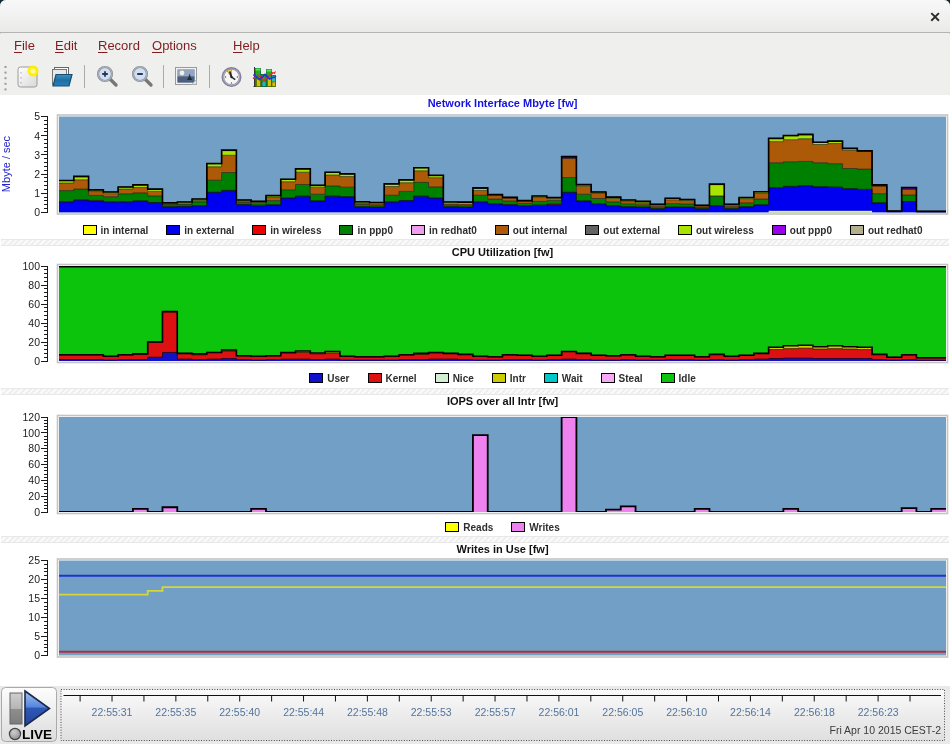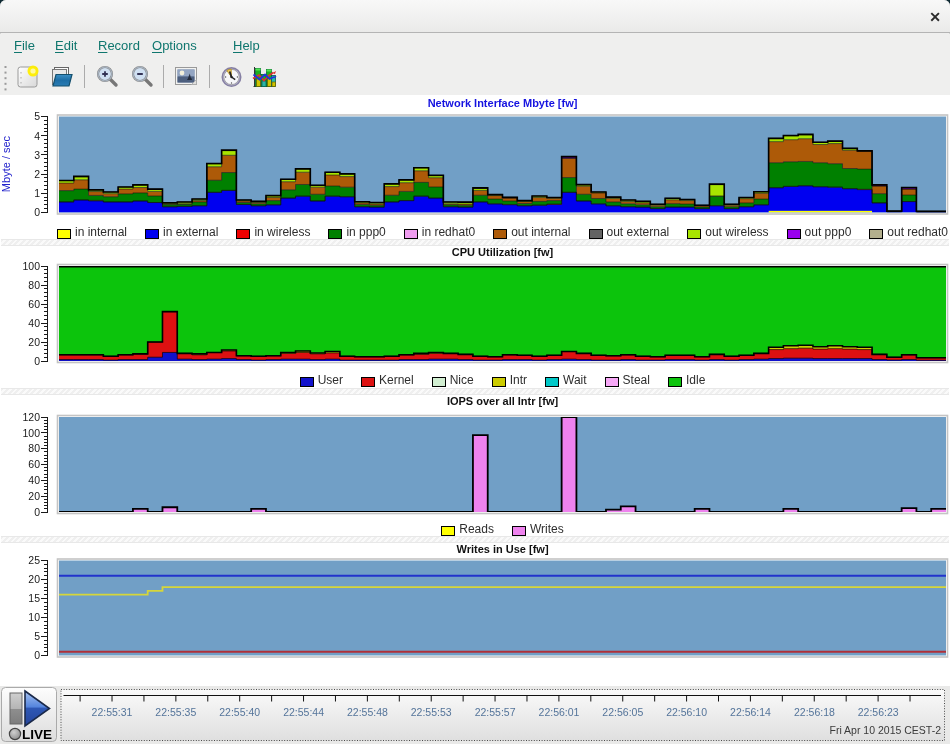--- a/index.html
+++ b/index.html
@@ -6,30 +6,30 @@
 #win { position:absolute; left:0; top:0; width:950px; height:744px;
   background:#efefee; border-radius:6px 6px 0 0; overflow:hidden;
   box-shadow: inset 1px 0 #d2d2d2, inset -1px 0 #d2d2d2, inset 0 -1px #c6c6c6; }
 #title { position:absolute; left:0; top:0; width:100%; height:33px;
   background:linear-gradient(#f8f8f8,#eaeae9); border-bottom:1px solid #b4b4b4;
   border-radius:7px 7px 0 0; }
 #title .t { position:absolute; left:0; right:0; top:9px; text-align:center;
   font-size:12.5px; font-weight:bold; color:#3a4147; }
 #title .x { position:absolute; right:9px; top:9px; font-size:14px; font-weight:bold; color:#2a2a2a; }
 #menu { position:absolute; left:0; top:34px; width:100%; height:24px; background:#efefee; }
-#menu span { position:absolute; top:4px; font-size:13px; color:#0f766e; }
+#menu span { position:absolute; top:4px; font-size:13px; color:#7f1d1d; }
 #menu u { text-decoration:underline; text-underline-offset:2px; }
 #toolbar { position:absolute; left:0; top:58px; width:100%; height:37px; background:#efefee; }
 #charts { position:absolute; left:0; top:95px; width:100%; height:591px; background:#ffffff; }
 .ctitle { position:absolute; left:55px; width:895px; text-align:center; font-size:11px; font-weight:bold; color:#111; }
 .divider { position:absolute; left:1px; width:948px; height:7px;
   background:repeating-linear-gradient(135deg,#efefef 0 2px,#fafafa 2px 4px);
   border-top:1px solid #e8e8e8; border-bottom:1px solid #e8e8e8; }
 .legend { position:absolute; left:55px; width:895px; display:flex; justify-content:center; gap:18px; }
-.legend .li { font-size:12px; color:#2e2e2e; display:flex; align-items:flex-end; gap:4px; white-space:nowrap; }
+.legend .li { font-size:10px; color:#2e2e2e; display:flex; align-items:flex-start; gap:4px; white-space:nowrap;font-weight:bold; }
 .legend .sw { display:inline-block; width:14px; height:10px; border:1px solid #000; }
 #bottom { position:absolute; left:0; top:686px; width:100%; height:58px; background:#e9e9e8; }
 svg text { font-family:"Liberation Sans",sans-serif; }
 </style></head>
 <body>
 <div id="win">
   <div id="title">
       <div class="x">✕</div>
     </div>
   <div id="menu">

